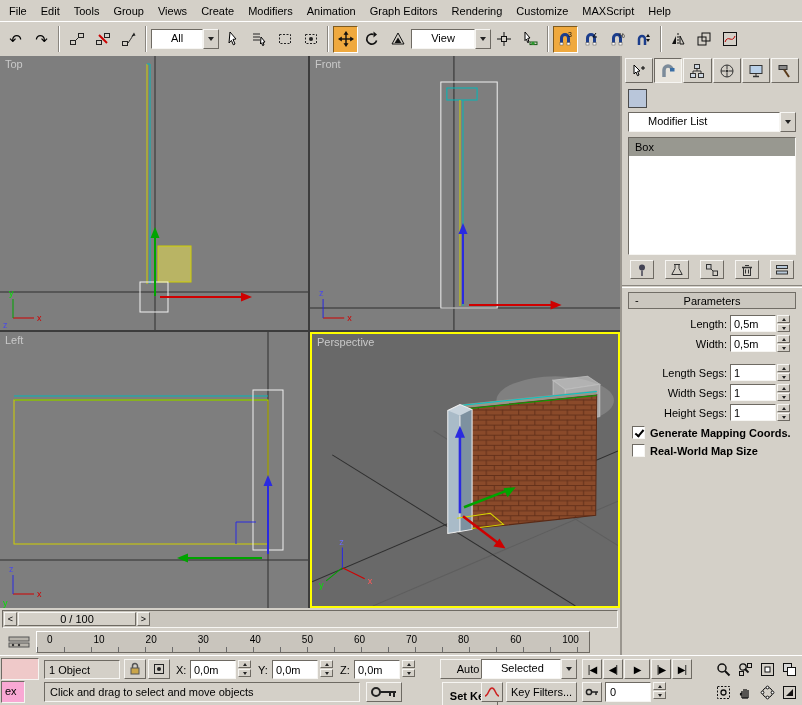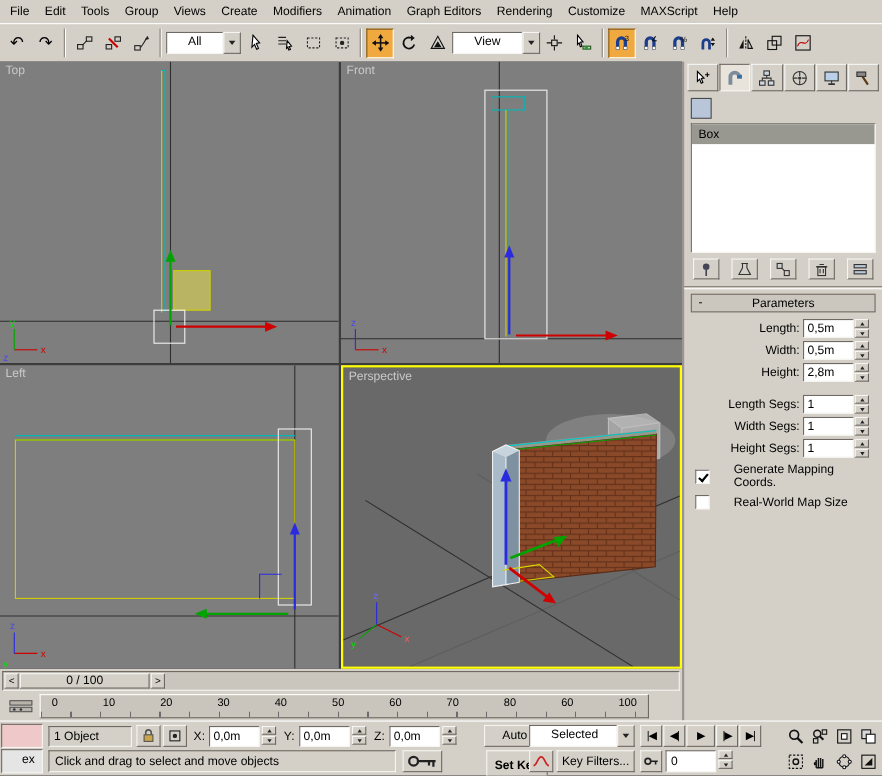--- a/index.html
+++ b/index.html
@@ -72,21 +72,21 @@
                display:flex; align-items:center; justify-content:center; }
   .rollout-h .minus { position:absolute; left:6px; top:1px; }
   .prow { display:flex; align-items:center; justify-content:flex-end; margin:0 12px 3px 0; }
   .plabel { margin-right:3px; }
   .pfield { width:46px; height:17px; padding:2px 3px 0; }
   .spin { width:13px; margin-left:1px; display:flex; flex-direction:column; gap:1px; }
   .spin .sb { height:8px; display:flex; align-items:center; justify-content:center; }
   .spin .up { border-bottom-width:3.5px; border-left-width:2.5px; border-right-width:2.5px; }
   .spin .dn { border-top-width:3.5px; border-left-width:2.5px; border-right-width:2.5px; }
   .seg-gap { height:9px; }
-  .chkrow { display:flex; align-items:center; gap:22px; margin:5px 4px 2px 10px; }
+  .chkrow { display:flex; align-items:center; gap:5px; margin:5px 4px 2px 10px;font-weight:bold; }
   .chk { width:13px; height:13px; background:#fff; border:1px solid; border-color:#6e6a63 #f6f5f2 #f6f5f2 #6e6a63; position:relative; flex:0 0 auto; }
   .chk.checked::after { content:""; position:absolute; left:2px; top:3px; width:7px; height:3px;
                border-left:2px solid #000; border-bottom:2px solid #000; transform:rotate(-50deg); }
 
   
   .statusbar { height:50px; position:relative; border-top:1px solid #fff; }
   .sb-abs { position:absolute; }
   .btn { display:flex; align-items:center; justify-content:center; }
   .txtc { text-align:center; }
   .listener-pink { background:#efc9c9; }
@@ -490,20 +490,26 @@
               <rect x="2" y="2.5" width="8" height="4" fill="#888" stroke="#333"></rect>
               <line x1="7" y1="6.5" x2="12" y2="14" stroke="#5a3a1a" stroke-width="2"></line>
             </svg>
           </div>
       </div>
 
       <div class="cp-name-row">
         <div class="swatch"></div>
       </div>
 
+      <div class="cp-combo combo">
+        <div class="cval">Modifier List</div>
+        <div class="cbtn">
+            <span class="dn"></span>
+          </div>
+      </div>
 
       <div class="stack">
         <div class="stack-row selected">Box</div>
       </div>
 
       <div class="stack-btns">
         <div class="sbtn raised">
             <svg width="14" height="14">
               <circle cx="7" cy="4.5" r="3" fill="#445"></circle>
               <line x1="7" y1="7.5" x2="7" y2="13" stroke="#445" stroke-width="1.5"></line>
@@ -564,32 +570,20 @@
           <span class="pfield wfield">0,5m</span>
           <span class="spin">
               <span class="sb raised">
                 <span class="up"></span>
               </span>
               <span class="sb raised">
                 <span class="dn"></span>
               </span>
             </span>
         </div>
-        <div class="prow">
-          <span class="plabel">Height:</span>
-          <span class="pfield wfield">2,8m</span>
-          <span class="spin">
-              <span class="sb raised">
-                <span class="up"></span>
-              </span>
-              <span class="sb raised">
-                <span class="dn"></span>
-              </span>
-            </span>
-        </div>
         <div class="seg-gap"></div>
         <div class="prow">
           <span class="plabel">Length Segs:</span>
           <span class="pfield wfield">1</span>
           <span class="spin">
               <span class="sb raised">
                 <span class="up"></span>
               </span>
               <span class="sb raised">
                 <span class="dn"></span>
@@ -627,21 +621,21 @@
         <div class="chkrow">
           <span class="chk"></span>
           <span>Real-World Map Size</span>
         </div>
       </div>
     </div>
   </div>
 
   <div class="statusbar">
     <div class="sb-abs sunken listener-pink" style="left:1px;top:2px;width:38px;height:22px;"></div>
-    <div class="sb-abs sunken" style="left:1px;top:25px;width:24px;height:22px;background:#e5e5e5;padding:3px 18px 0;">ex</div>
+    <div class="sb-abs sunken" style="left:1px;top:25px;width:24px;height:22px;background:#f9a8d4;padding:3px 3px 0;">ex</div>
 
     <div class="sb-abs sunken" style="left:44px;top:4px;width:76px;height:19px;padding:3px 4px 0;">1 Object</div>
     <div class="sb-abs btn raised" style="left:124px;top:3px;width:22px;height:20px;">
         <svg width="16" height="16">
           <rect x="4" y="7" width="8" height="6" fill="#caa54a" stroke="#555"></rect>
           <path d="M5.5 7 V5 a2.5 2.5 0 0 1 5 0 V7" fill="none" stroke="#555" stroke-width="1.5"></path>
         </svg>
       </div>
     <div class="sb-abs btn raised" style="left:148px;top:3px;width:22px;height:20px;">
         <svg width="14" height="14">

